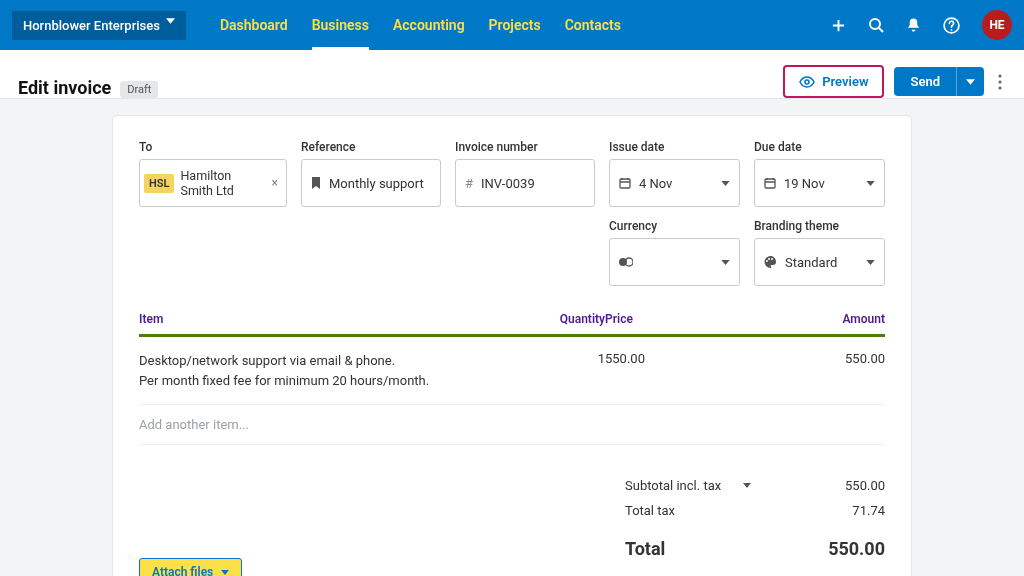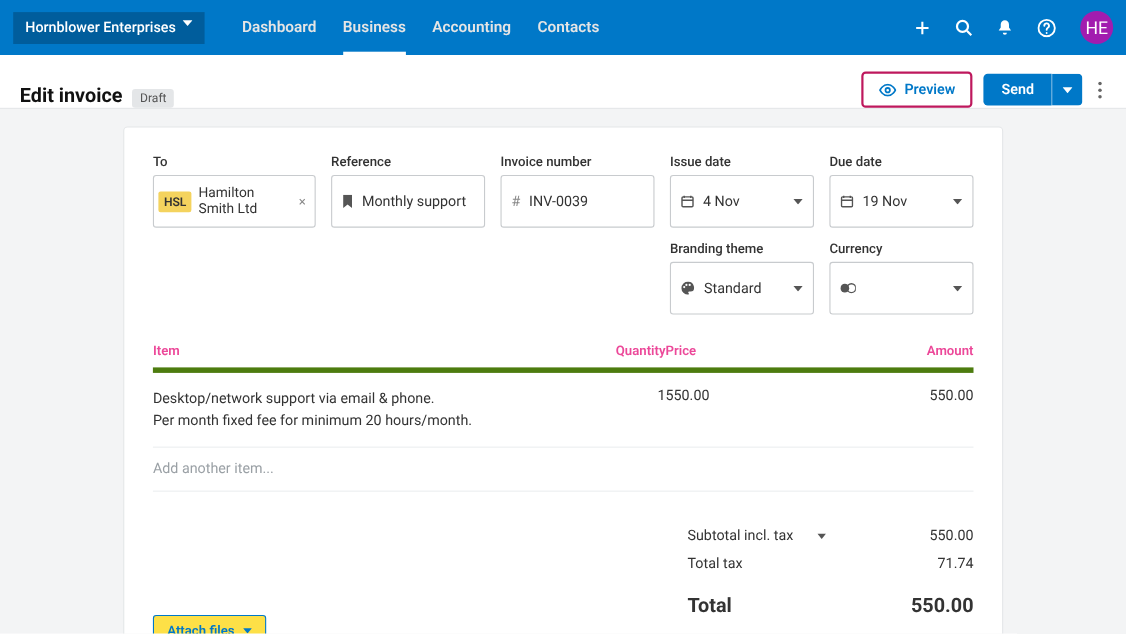--- a/index.html
+++ b/index.html
@@ -1,25 +1,25 @@
 <!DOCTYPE html>
 <html><head>
 <meta charset="utf-8">
 <style>
 * { box-sizing: border-box; margin: 0; padding: 0; font-family: -apple-system, BlinkMacSystemFont, "Segoe UI", Roboto, sans-serif; }
 body { background: #f3f4f5; width: 1024px; height: 576px; overflow: hidden; font-size: 13px; color: #333; }
 
 .topbar { background: #0078c8; height: 50px; display: flex; align-items: center; padding: 0 12px; }
 .org-select { background: rgba(0,0,0,0.22); color: #fff; padding: 7px 11px; display: flex; gap: 6px; cursor: pointer; font-size: 13px; font-weight: 500; }
 .nav { display: flex; margin-left: 22px; gap: 0; }
-.nav-item { color: #e5e5e5; padding: 0 12px; height: 50px; display: flex; align-items: center; font-weight: 600; font-size: 14px; cursor: pointer; position: relative; }
+.nav-item { color: #fde047; padding: 0 12px; height: 50px; display: flex; align-items: center; font-weight: 600; font-size: 14px; cursor: pointer; position: relative; }
 .nav-item.active::after { content:""; position:absolute; bottom:0; left:12px; right:12px; height:3px; background:#fff; }
 .topbar-right { margin-left: auto; display: flex; align-items: center; gap: 22px; }
 .topbar-icon { color:#fff; cursor:pointer; display:flex; }
-.avatar { width: 30px; height: 30px; border-radius: 50%; background: #a21caf; color:#fff; display:flex; align-items:center; justify-content:center; font-weight:400; font-size:16px; cursor:pointer; }
+.avatar { width: 30px; height: 30px; border-radius: 50%; background: #b91c1c; color:#fff; display:flex; align-items:center; justify-content:center; font-weight:700; font-size:12px; cursor:pointer; }
 
 .subheader { background:#fff; border-bottom:1px solid #e4e6e8; height:49px; display:flex; align-items:flex-end; padding:0 18px; }
 .page-title { font-size:18px; font-weight:700; color:#111; }
 .draft-badge { background:#e4e6e8; color:#555; font-size:11px; padding:2px 7px; border-radius:3px; margin-left:9px; }
 .sub-actions { margin-left:auto; display:flex; align-items:center; gap:10px; }
 .btn-preview { border:2px solid #be185d; background:#fff; color:#0078c8; padding:7px 14px; border-radius:4px; font-weight:600; font-size:13px; display:flex; align-items:center; gap:7px; cursor:pointer; }
 .btn-send-group { display:flex; }
 .btn-send { background:#0078c8; color:#fff; border:none; padding:7px 16px; border-radius:4px 0 0 4px; font-weight:600; font-size:13px; cursor:pointer; }
 .btn-send-drop { background:#0078c8; color:#fff; border:none; border-left:1px solid rgba(255,255,255,0.35); padding:7px 9px; border-radius:0 4px 4px 0; cursor:pointer; display:flex; align-items:center; }
 .more-btn { cursor:pointer; padding:4px; color:#555; }
@@ -36,21 +36,21 @@
 .to-ctrl { width:148px; padding:0 4px 0 4px; gap:6px; }
 .hsl-chip { background:#f4d35e; color:#333; font-size:11px; font-weight:600; padding:3px 5px; border-radius:2px; }
 .to-x { color:#888; font-size:12px; padding:0 4px; cursor:pointer; }
 .ref-ctrl { width:140px; }
 .inv-ctrl { width:140px; }
 .date-ctrl { width:131px; }
 .cur-ctrl { width:131px; }
 .brand-ctrl { width:131px; }
 
 .line-table { margin-top:26px; }
-.lt-head { display:flex; border-bottom:5px solid #4d7c0f; padding-bottom:8px; font-size:12px; font-weight:600; color:#ec4899; }
+.lt-head { display:flex; border-bottom:3px solid #4d7c0f; padding-bottom:8px; font-size:12px; font-weight:600; color:#4c1d95; }
 .lt-row { display:flex; border-bottom:1px solid #eceeef; padding:14px 0; font-size:13px; }
 .col-item { flex:1; }
 .col-qty { width:72px; text-align:right; }
 .col-price { width:140px; text-align:left; }
 .col-amt { width:140px; text-align:right; }
 .item-desc { line-height:1.5; }
 .add-row { color:#9aa0a5; padding:12px 0; border-bottom:1px solid #eceeef; font-size:13px; cursor:text; }
 
 .totals { margin-top:28px; width:260px; margin-left:auto; font-size:13px; }
 .totals-row { display:flex; justify-content:space-between; padding:5px 0; }
@@ -68,20 +68,21 @@
   <div class="org-select">
     <span>Hornblower Enterprises</span>
     <svg width="9" height="6" viewBox="0 0 10 6" fill="#fff">
         <path d="M0 0l5 6 5-6z"></path>
       </svg>
   </div>
   <div class="nav">
     <div class="nav-item">Dashboard</div>
     <div class="nav-item active">Business</div>
     <div class="nav-item">Accounting</div>
+    <div class="nav-item">Projects</div>
     <div class="nav-item">Contacts</div>
   </div>
   <div class="topbar-right">
     <span class="topbar-icon">
         <svg width="15" height="15" viewBox="0 0 16 16" fill="none" stroke="#fff" stroke-width="2">
           <path d="M8 2v12M2 8h12"></path>
         </svg>
       </span>
     <span class="topbar-icon">
         <svg width="16" height="16" viewBox="0 0 16 16" fill="none" stroke="#fff" stroke-width="2">
@@ -188,43 +189,43 @@
         <span class="val">19 Nov</span>
         <svg class="caret" width="9" height="5" viewBox="0 0 10 6" fill="#555">
             <path d="M0 0l5 6 5-6z"></path>
           </svg>
       </div>
     </div>
   </div>
 
   <div class="fields-row2">
     <div class="field">
-      <span class="field-label">Branding theme</span>
-      <div class="ctrl brand-ctrl">
-        <span class="pre">
-            <svg width="13" height="12" viewBox="0 0 13 12" fill="#555">
-              <path d="M6.5 0a6 6 0 100 12c1 0 1-1 .4-1.6-.5-.5-.2-1.4.6-1.4h1.3A3.2 3.2 0 0012 5.8C12 2.6 9.5 0 6.5 0zM3 4a1 1 0 110 2 1 1 0 010-2zm2-2a1 1 0 110 2 1 1 0 010-2zm3 0a1 1 0 110 2 1 1 0 010-2z"></path>
-            </svg>
-          </span>
-        <span class="val">Standard</span>
-        <svg class="caret" width="9" height="5" viewBox="0 0 10 6" fill="#555">
-            <path d="M0 0l5 6 5-6z"></path>
-          </svg>
-      </div>
-    </div>
-    <div class="field">
       <span class="field-label">Currency</span>
       <div class="ctrl cur-ctrl">
         <span class="pre">
             <svg width="14" height="10" viewBox="0 0 14 10">
               <circle cx="4" cy="5" r="4" fill="#555"></circle>
               <circle cx="10" cy="5" r="4" fill="none" stroke="#555" stroke-width="1.3"></circle>
             </svg>
           </span>
         <span class="val"></span>
+        <svg class="caret" width="9" height="5" viewBox="0 0 10 6" fill="#555">
+            <path d="M0 0l5 6 5-6z"></path>
+          </svg>
+      </div>
+    </div>
+    <div class="field">
+      <span class="field-label">Branding theme</span>
+      <div class="ctrl brand-ctrl">
+        <span class="pre">
+            <svg width="13" height="12" viewBox="0 0 13 12" fill="#555">
+              <path d="M6.5 0a6 6 0 100 12c1 0 1-1 .4-1.6-.5-.5-.2-1.4.6-1.4h1.3A3.2 3.2 0 0012 5.8C12 2.6 9.5 0 6.5 0zM3 4a1 1 0 110 2 1 1 0 010-2zm2-2a1 1 0 110 2 1 1 0 010-2zm3 0a1 1 0 110 2 1 1 0 010-2z"></path>
+            </svg>
+          </span>
+        <span class="val">Standard</span>
         <svg class="caret" width="9" height="5" viewBox="0 0 10 6" fill="#555">
             <path d="M0 0l5 6 5-6z"></path>
           </svg>
       </div>
     </div>
   </div>
 
   <div class="line-table">
     <div class="lt-head">
       <div class="col-item">Item</div>

